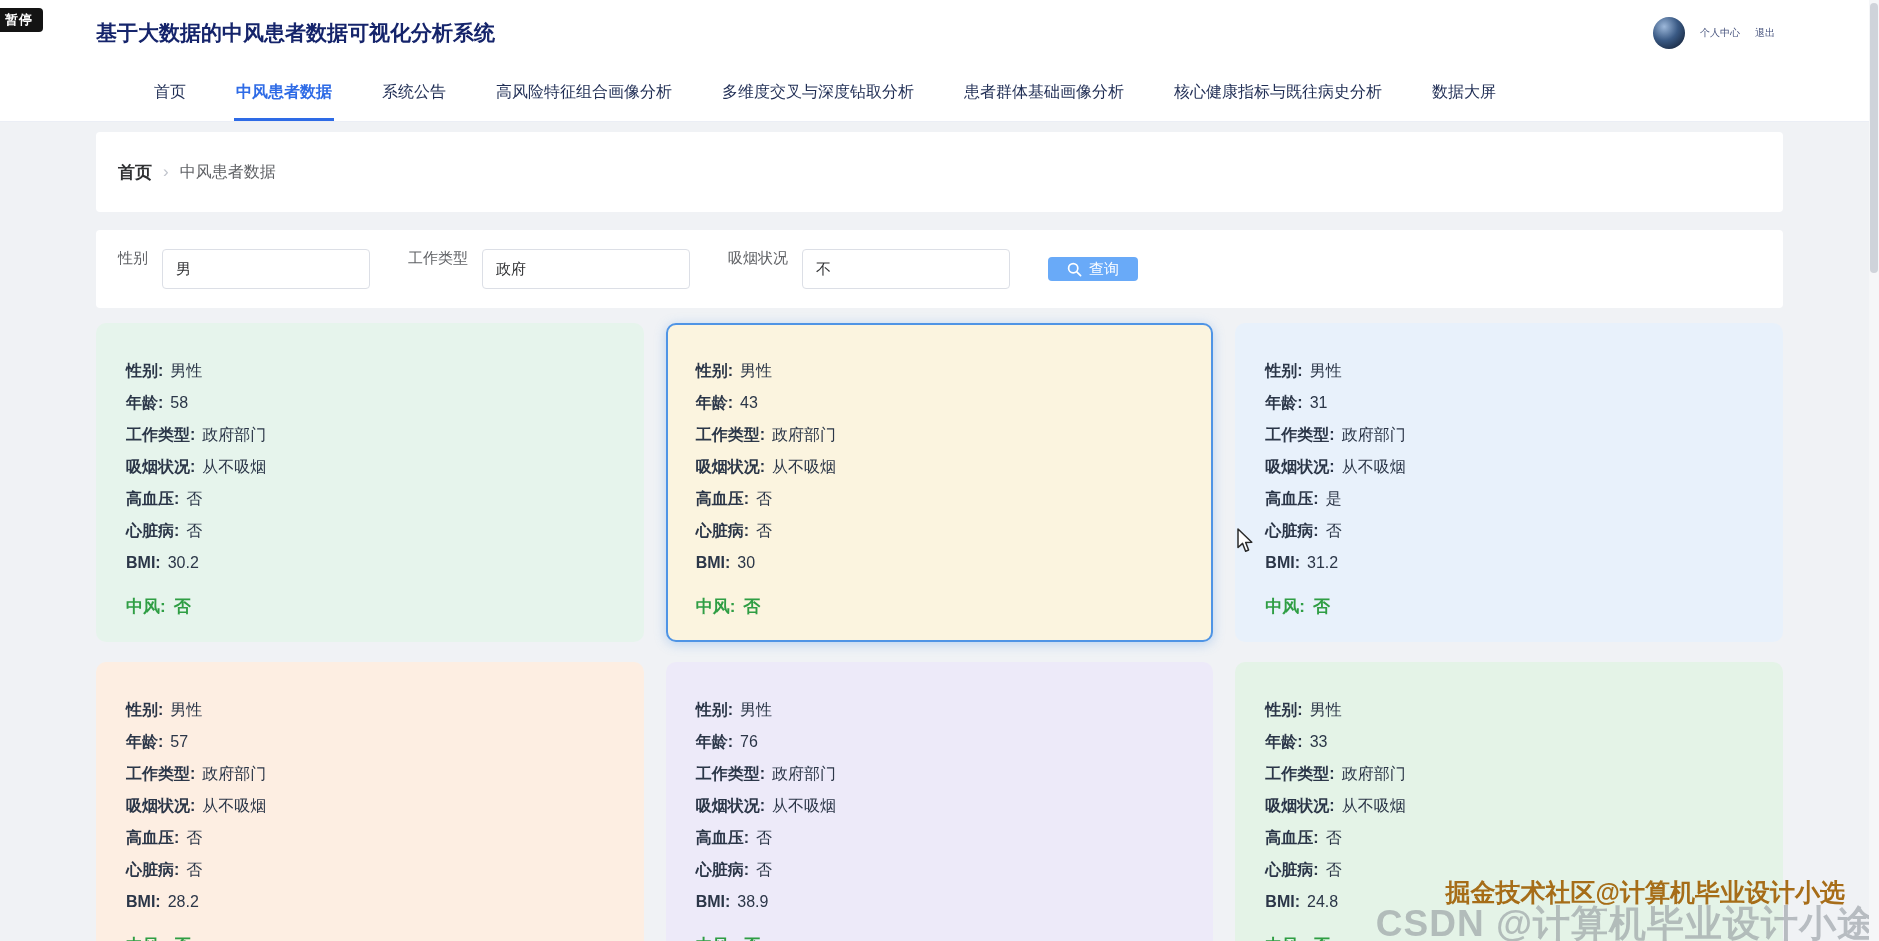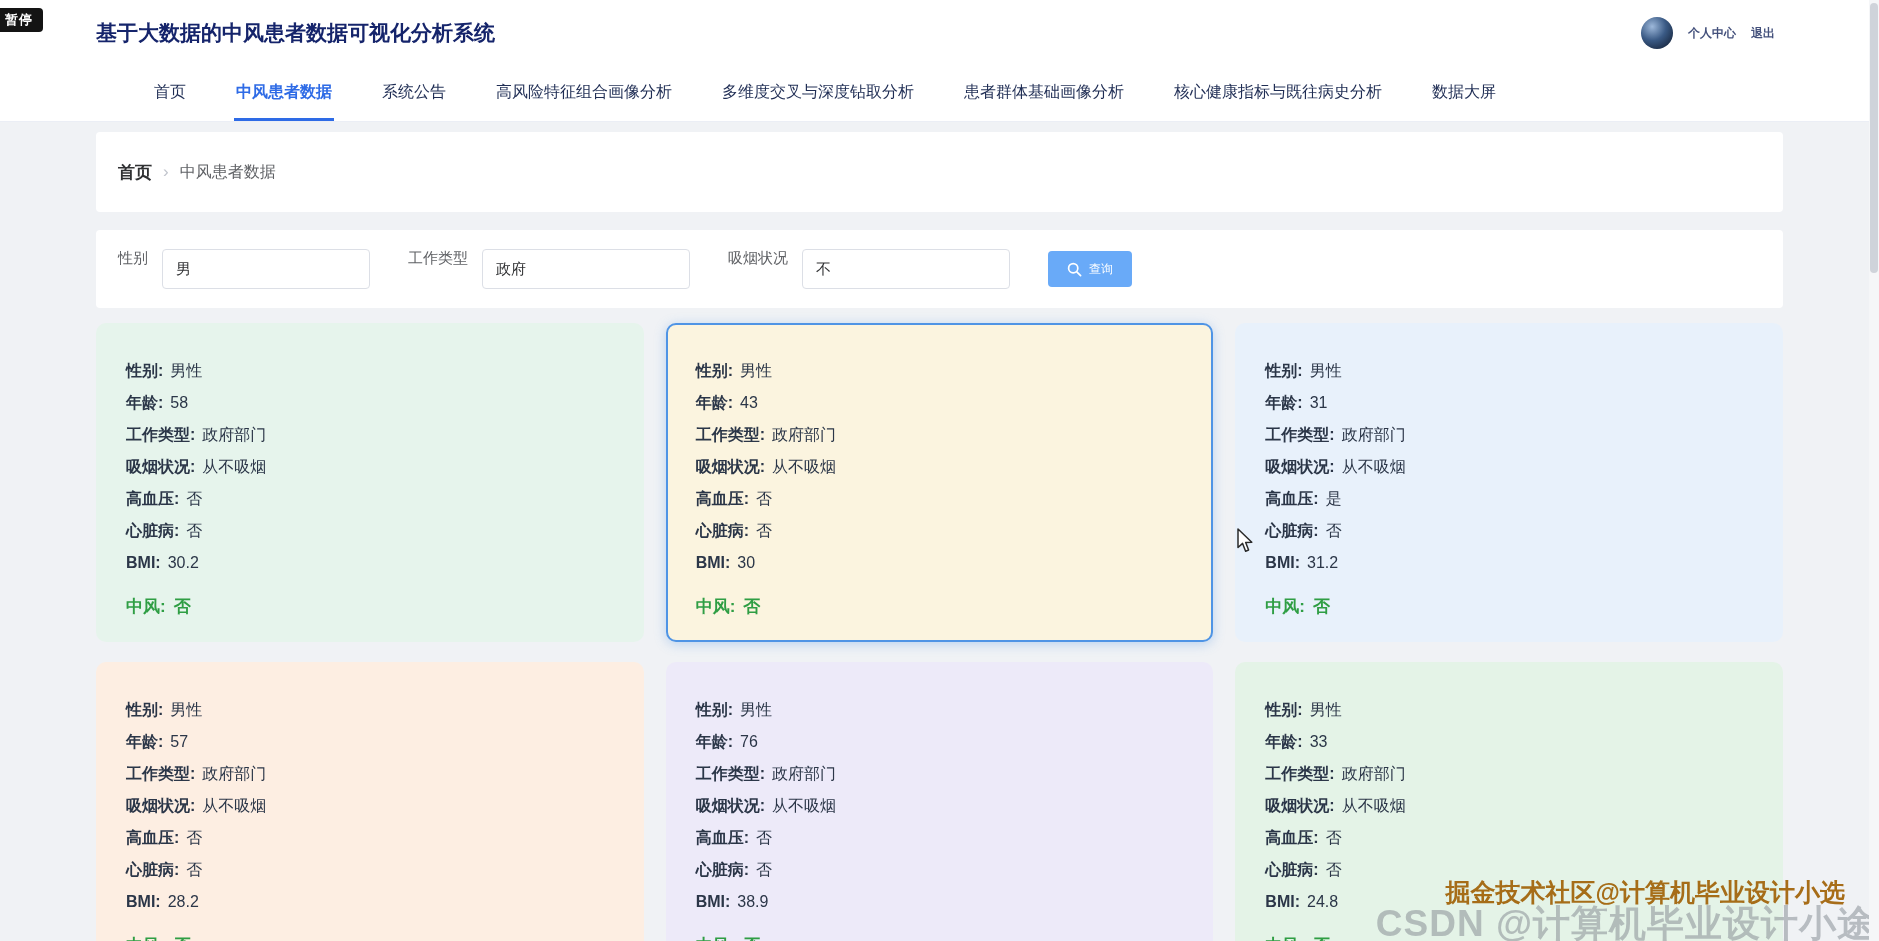--- a/index.html
+++ b/index.html
@@ -22,21 +22,21 @@
     height:66px;background:#fff;display:flex;align-items:center;
     justify-content:space-between;padding:0 104px 0 96px;
   }
   .app-title{font-size:21px;font-weight:bold;color:#15246b;white-space:nowrap;}
   .user-area{display:flex;align-items:center;gap:15px;}
   .avatar{
     width:32px;height:32px;border-radius:50%;flex:none;
     background:radial-gradient(circle at 35% 30%, #9db8da 0%, #3a5a85 45%, #0c1526 100%);
     cursor:pointer;
   }
-  .user-link{font-size:12px;color:#44517c;cursor:pointer;text-decoration:none;white-space:nowrap;font-weight:bold;}
+  .user-link{font-size:10px;color:#44517c;cursor:pointer;text-decoration:none;white-space:nowrap;}
   
   .navbar{
     height:56px;background:#fff;border-bottom:1px solid #ebeef5;
     display:flex;align-items:stretch;gap:46px;padding:0 20px 0 152px;
   }
   .tab{
     display:flex;align-items:center;font-size:16px;color:#1f2d54;cursor:pointer;
     border-bottom:3px solid transparent;padding:0 2px;white-space:nowrap;
   }
   .tab.active{color:#2e6be6;border-bottom-color:#2e6be6;font-weight:bold;}
@@ -49,22 +49,22 @@
   .bc-current{font-size:16px;color:#606266;}
   
   .filter-card{margin-top:18px;height:78px;display:flex;align-items:center;padding:0 22px;gap:38px;}
   .filter-group{display:flex;align-items:flex-start;gap:14px;}
   .f-label{font-size:15px;color:#606266;white-space:nowrap;}
   .f-input{
     width:208px;height:40px;border:1px solid #dcdfe6;border-radius:4px;
     padding:0 13px;font-size:15px;color:#303133;outline:none;font-family:inherit;background:#fff;
   }
   .search-btn{
-    display:flex;align-items:center;gap:7px;height:36px;padding:0 19px;
-    background:#69aaf8;border:none;border-radius:4px;color:#fff;font-size:12px;
+    display:flex;align-items:center;gap:7px;height:24px;padding:0 19px;
+    background:#69aaf8;border:none;border-radius:4px;color:#fff;font-size:15px;
     cursor:pointer;font-family:inherit;
   }
   .search-btn svg{display:block;}
   
   .cards-grid{margin-top:15px;display:grid;grid-template-columns:repeat(3,1fr);gap:20px 22px;}
   .card{border-radius:10px;padding:32px 30px 24px;min-height:307px;cursor:pointer;}
   .card.selected{
     border:2px solid #4f94e5;
     box-shadow:0 2px 12px rgba(79,148,229,.35);
     padding:30px 28px 22px;

